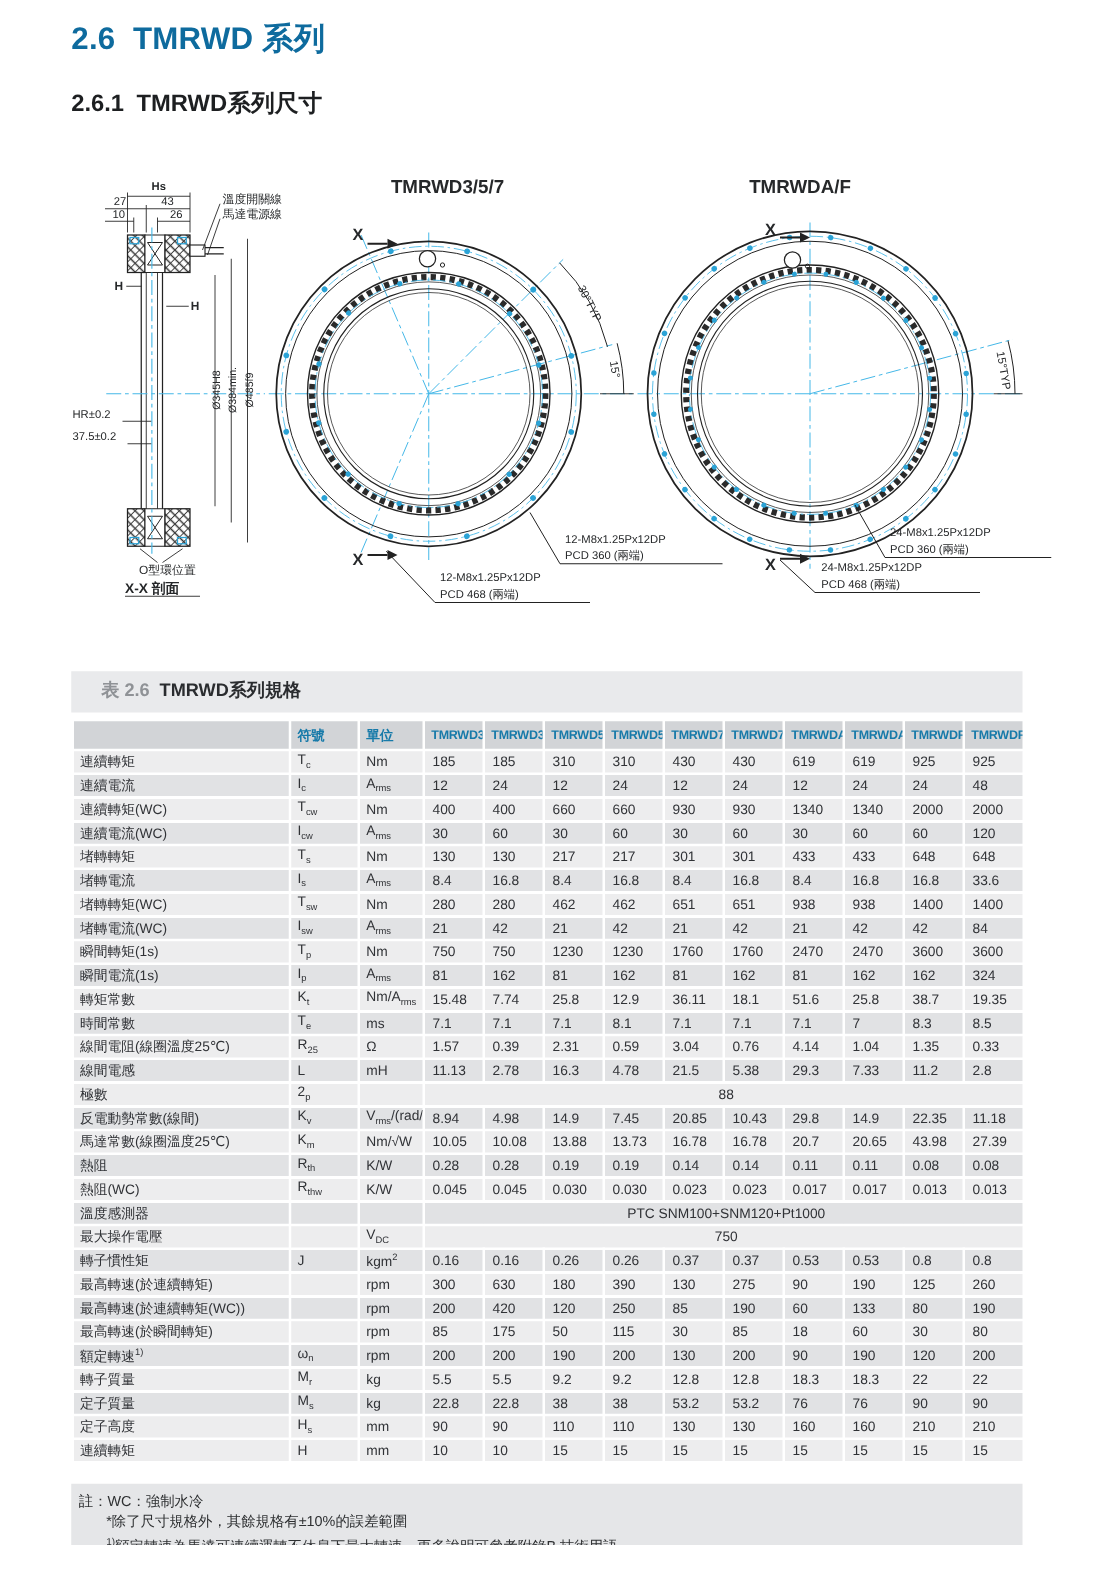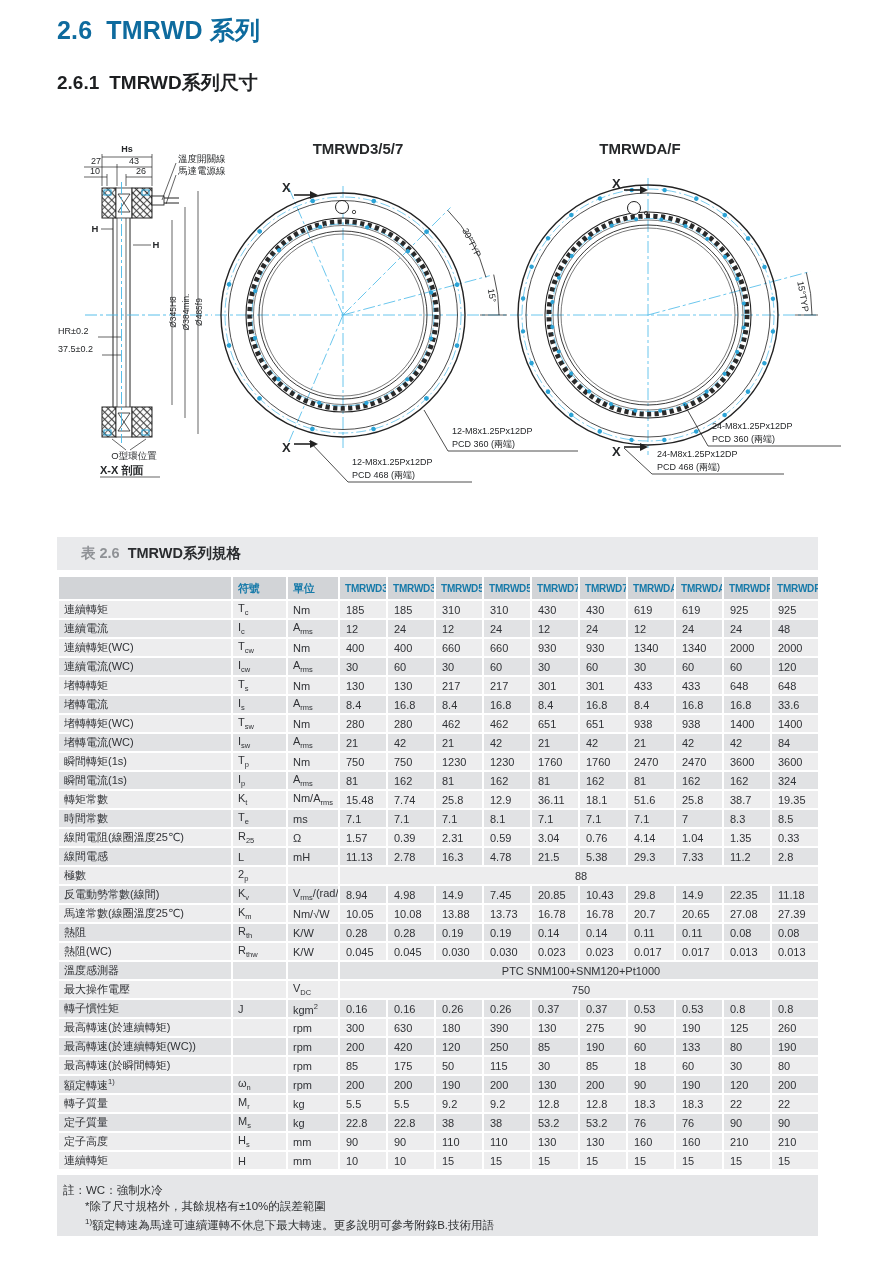--- a/index.html
+++ b/index.html
@@ -20,21 +20,21 @@
   .spec thead tr{height:24px;}
   .spec thead th{background:#d2d4d7;color:#177aa9;font-size:10px;font-weight:bold;letter-spacing:-.2px;}
   .spec thead th.cjk{font-size:11px;}
   .spec tbody tr{height:19px;}
   tr.light td{background:#ededee;}
   tr.dark td{background:#e1e2e4;}
   td.cell-value{padding-left:6px;}
   td.cell-span{text-align:center;padding-left:4px;}
   .spec sub{font-size:7.5px;}
   .spec sup{font-size:7.5px;}
-  .notes{margin-top:4px;background:#e5e6e8;padding:7px 10px 9px 6px;font-size:11.5px;line-height:16px;color:#2e3032;}
+  .notes{margin-top:16px;background:#e5e6e8;padding:7px 10px 9px 6px;font-size:11.5px;line-height:16px;color:#2e3032;}
   .note.indent{padding-left:22px;}
   .note sup{font-size:8px;}
 </style>
 </head>
 <body>
 
 <div class="page">
 
   <h1 class="section">
     <span class="no">2.6</span><span>TMRWD 系列</span>
@@ -490,21 +490,21 @@
             <td class="cell-symbol">K<sub>m</sub></td>
             <td class="cell-unit">Nm/√W</td>
             <td class="cell-value">10.05</td>
             <td class="cell-value">10.08</td>
             <td class="cell-value">13.88</td>
             <td class="cell-value">13.73</td>
             <td class="cell-value">16.78</td>
             <td class="cell-value">16.78</td>
             <td class="cell-value">20.7</td>
             <td class="cell-value">20.65</td>
-            <td class="cell-value">27.08</td>
+            <td class="cell-value">43.98</td>
             <td class="cell-value">27.39</td>
           </tr>
           <tr class="dark">
             <td class="cell-label">熱阻</td>
             <td class="cell-symbol">R<sub>th</sub></td>
             <td class="cell-unit">K/W</td>
             <td class="cell-value">0.28</td>
             <td class="cell-value">0.28</td>
             <td class="cell-value">0.19</td>
             <td class="cell-value">0.19</td>

